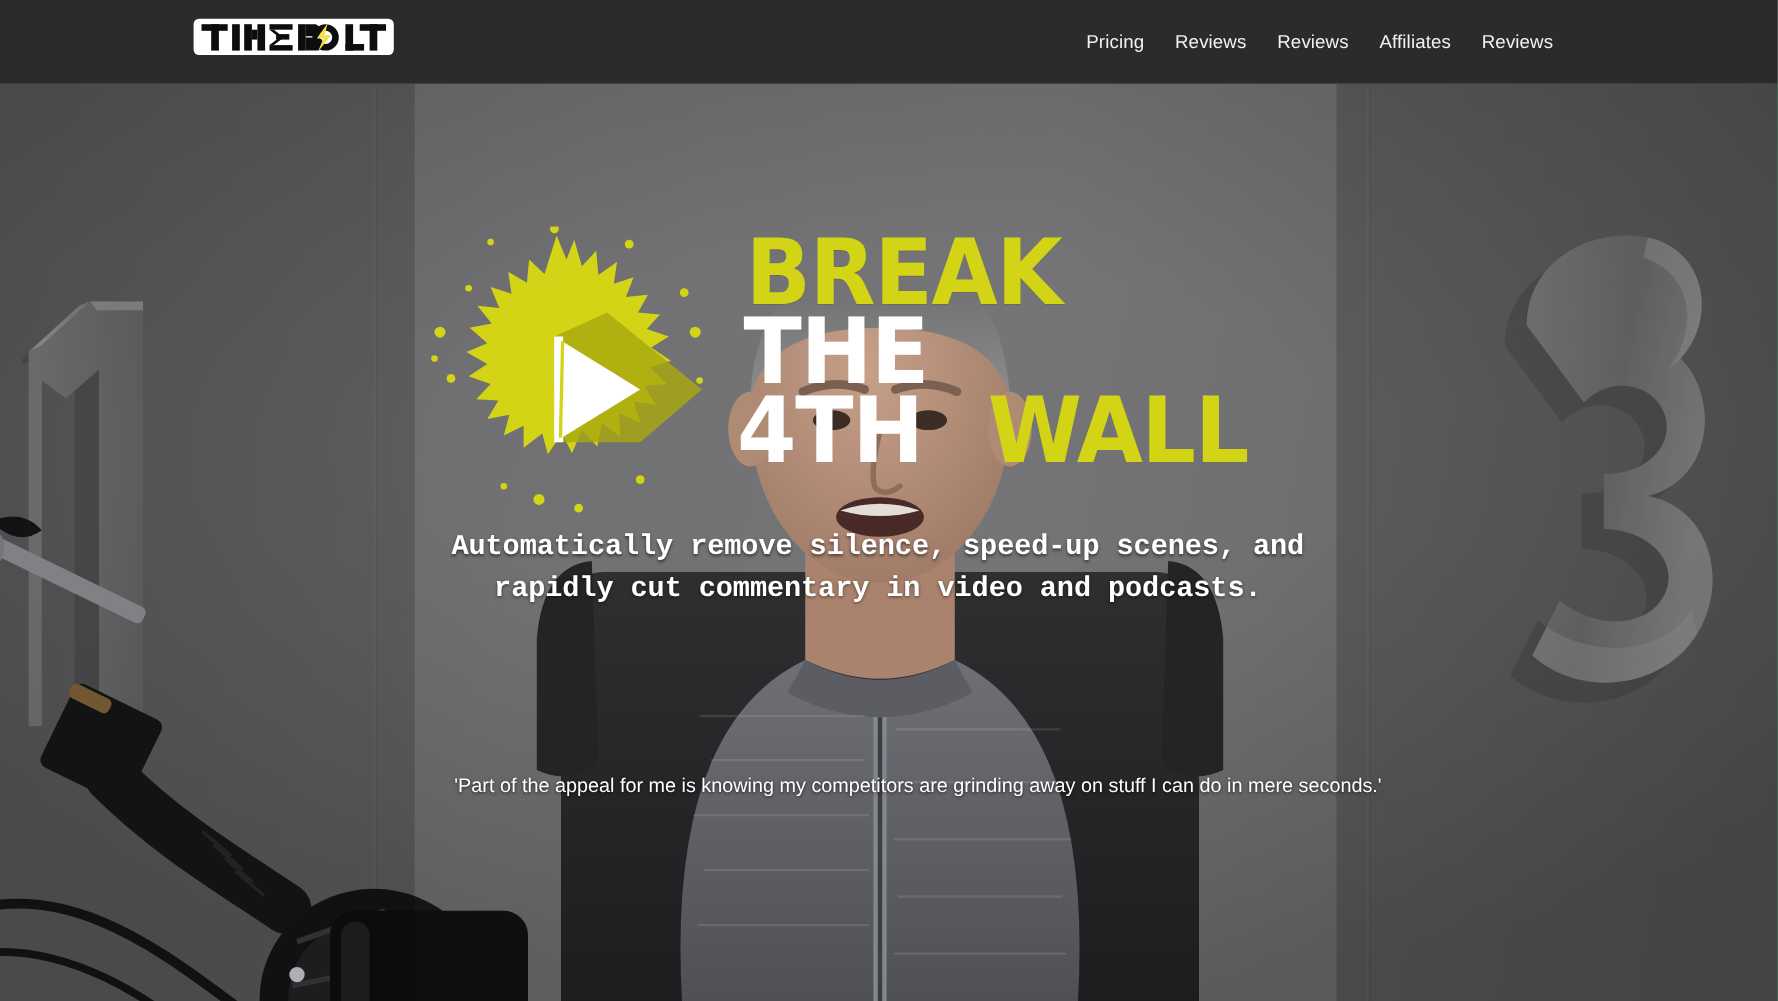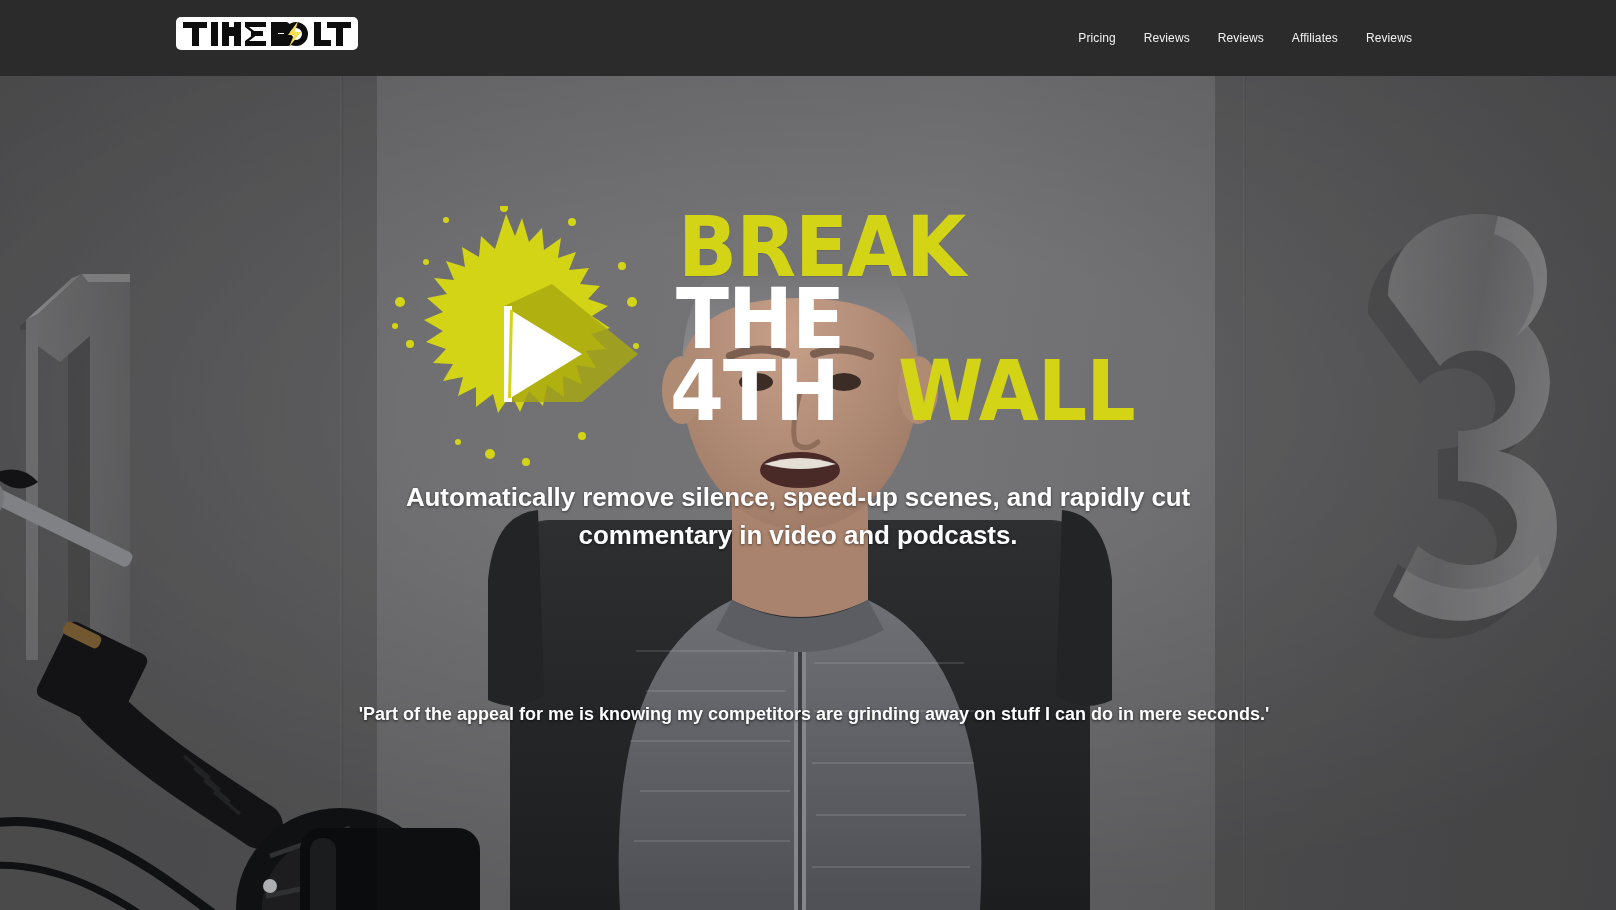--- a/index.html
+++ b/index.html
@@ -31,21 +31,21 @@
   }
   #logo svg { display:block; }
 
   #nav {
     position:absolute; right:204px; top:0;
     height:76px;
     display:flex; align-items:center; gap:28px;
   }
   .nav-link {
     color:#f2f2f2;
-    font-size:12px;
+    font-size:17px;
     font-weight:400;
     text-decoration:none;
     letter-spacing:0.1px;
     line-height:1;
     white-space:nowrap;
     cursor:pointer;
   }
 
   
   #hero {
@@ -169,31 +169,32 @@
     position:absolute;
     left:378px; top:403px;
     width:840px;
     text-align:center;
     color:#ffffff;
     font-size:26px;
     font-weight:bold;
     line-height:1.45;
     letter-spacing:-0.1px;
     text-shadow:0 1px 3px rgba(0,0,0,.55);
+    font-family:Liberation Mono, monospace;
   }
 
   
   #quote {
     position:absolute;
-    left:354px; top:626px;
+    left:336px; top:626px;
     width:920px;
-    text-align:center;
+    text-align:right;
     color:#ffffff;
     font-size:18px;
-    font-weight:700;
+    font-weight:400;
     line-height:1.4;
     text-shadow:0 1px 3px rgba(0,0,0,.7);
   }
   #quote-author {
     position:absolute;
     left:378px; top:673px;
     width:840px;
     text-align:center;
     color:#ffffff;
     font-size:15px;

